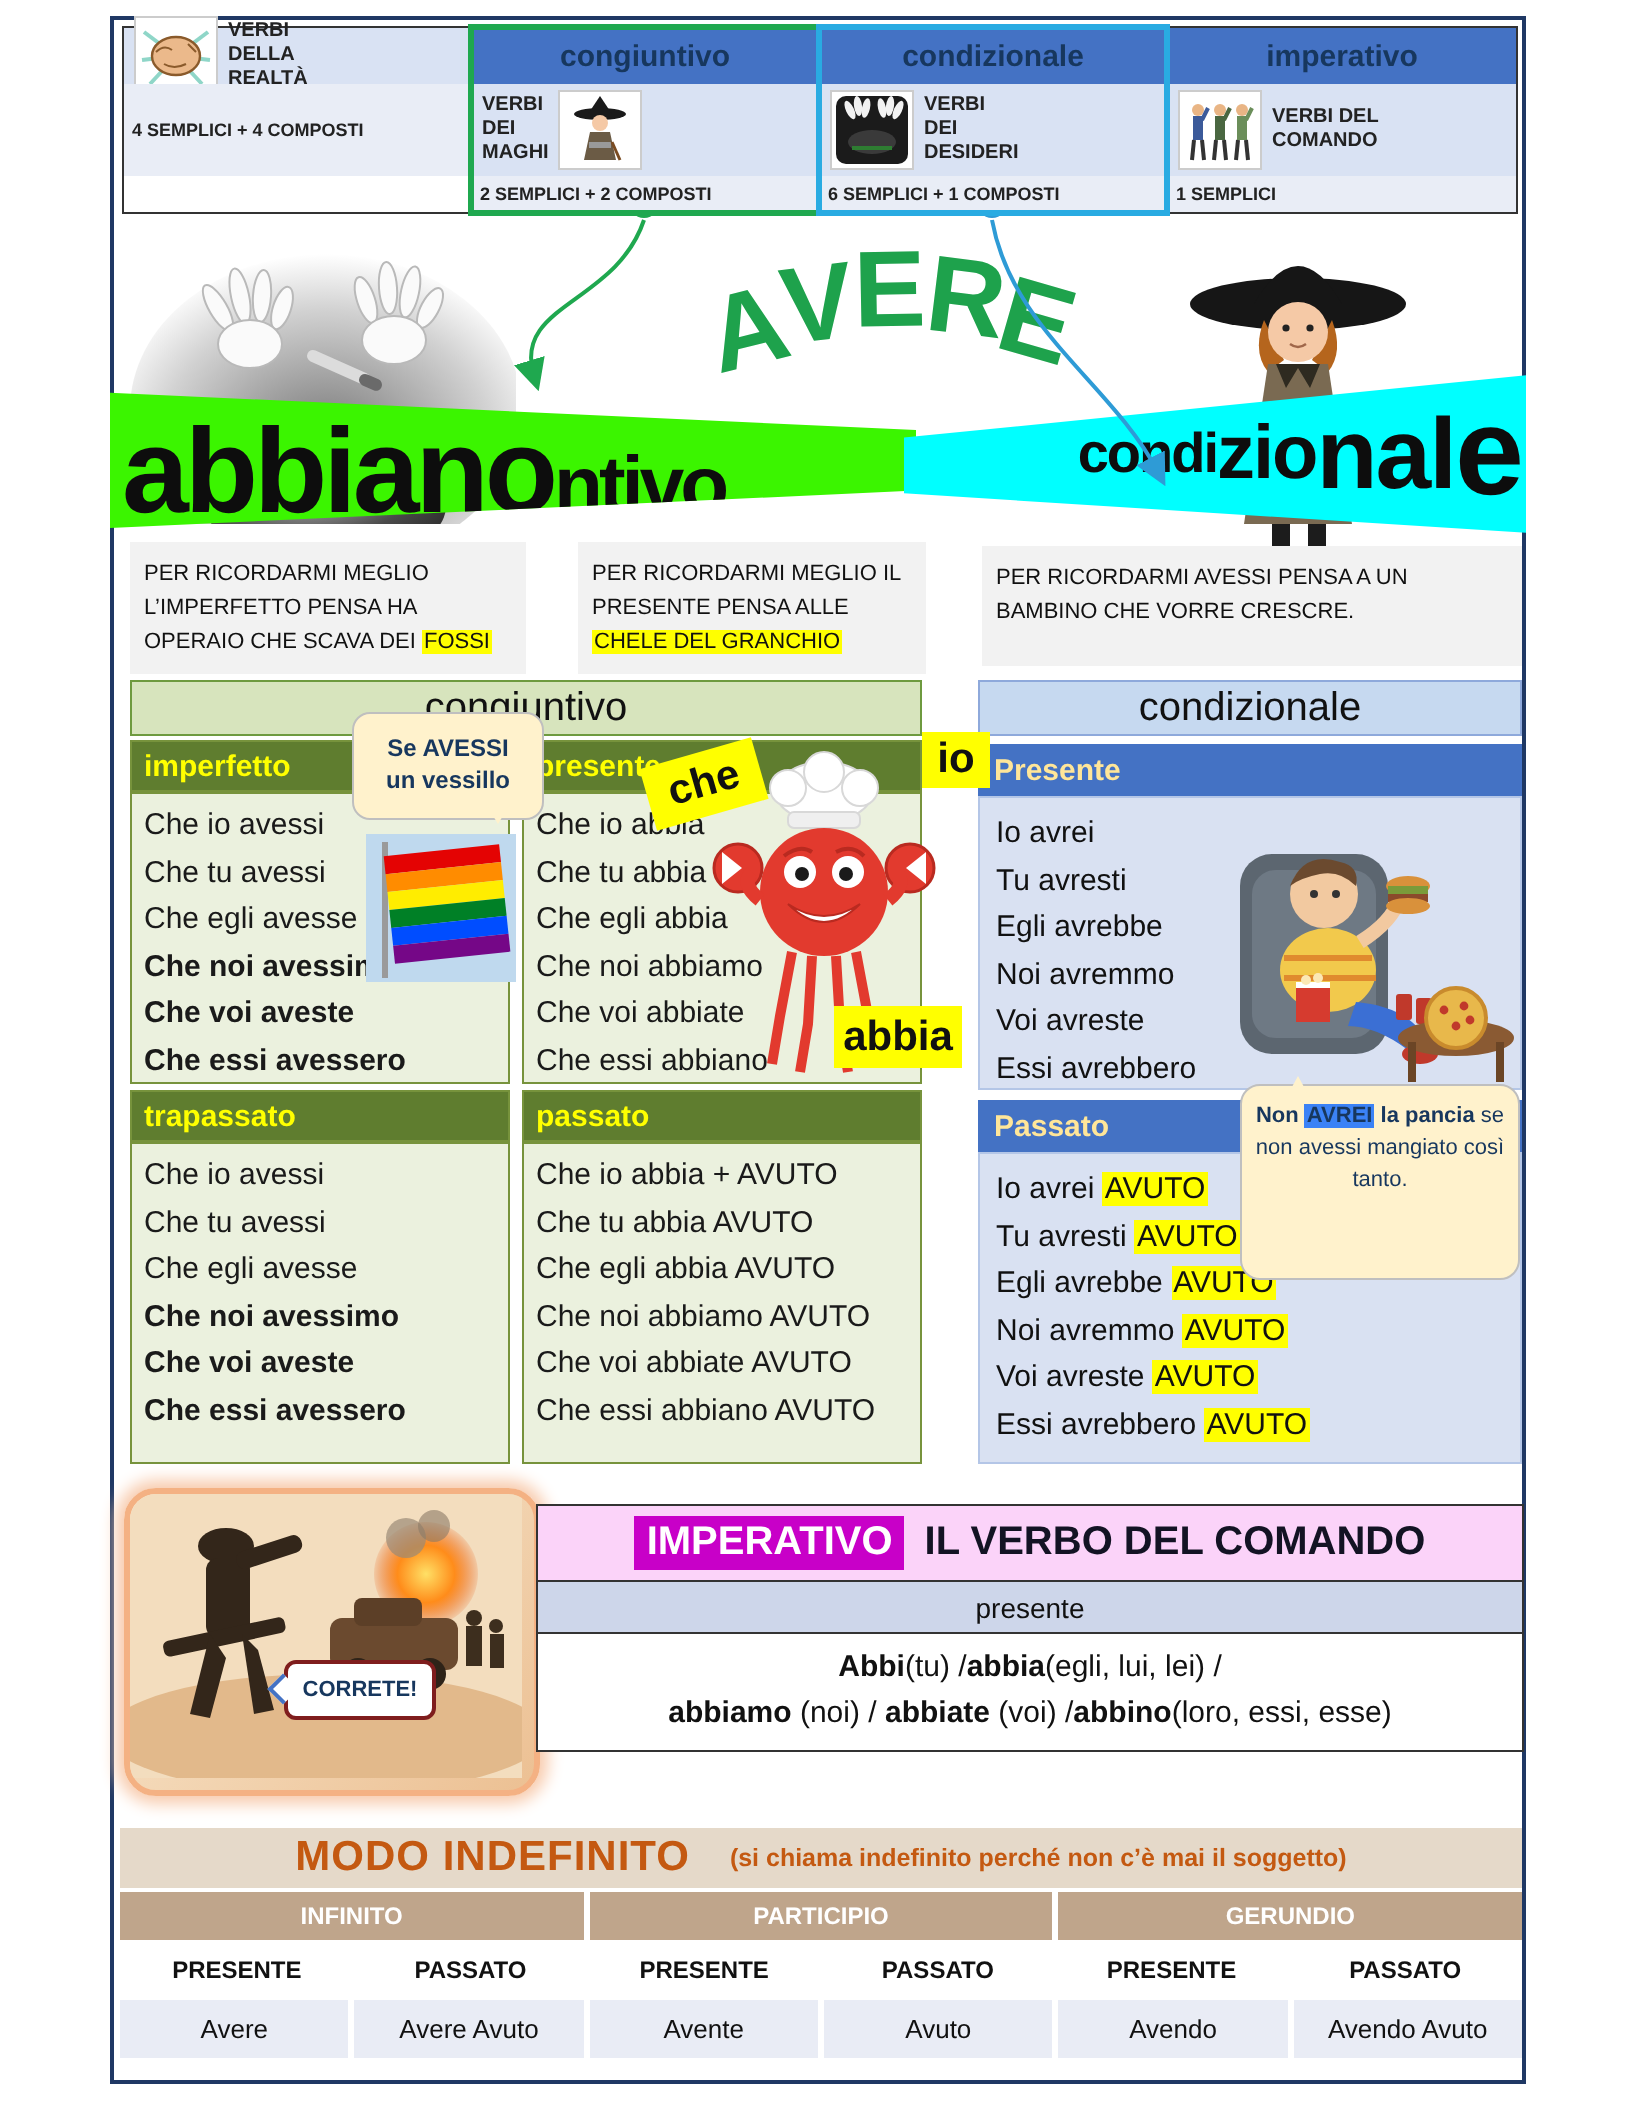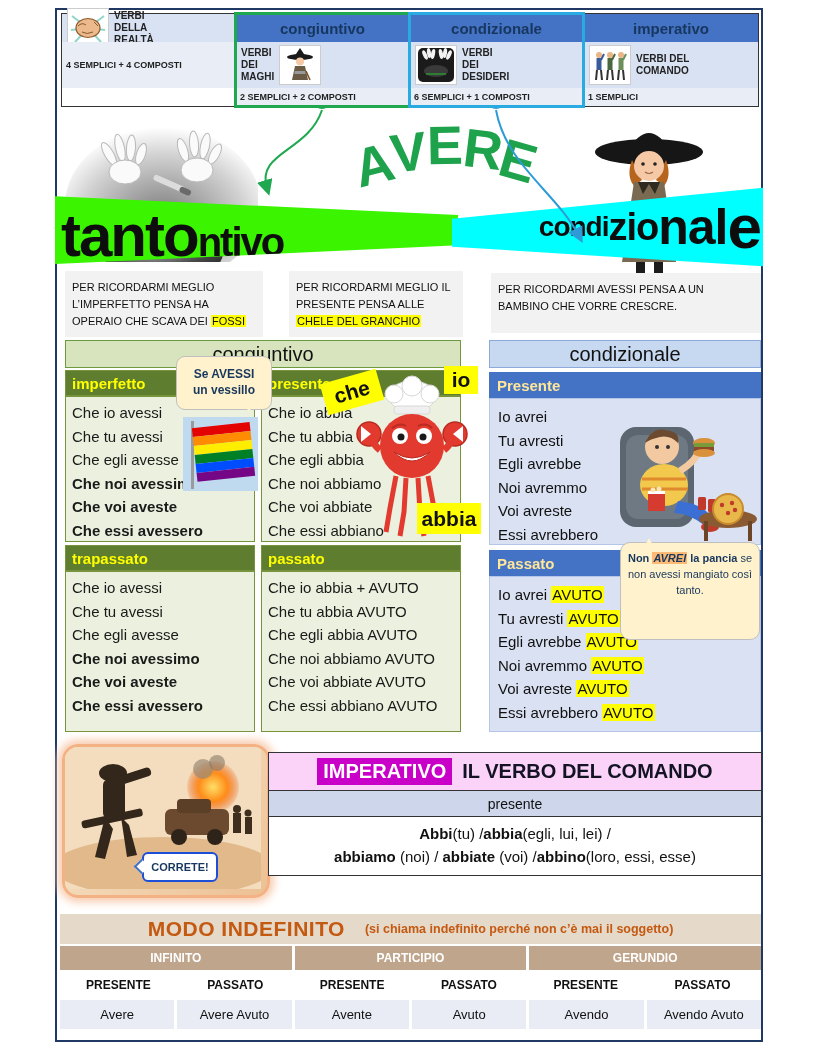--- a/index.html
+++ b/index.html
@@ -58,40 +58,40 @@
   .h1{top:30px;height:26px;} .c1{top:56px;height:146px;}
   .h2{top:205px;height:26px;} .c2{top:231px;height:161px;}
 
   .bubble1{left:176px;top:356px;width:94px;height:52px;background:#FFF2CC;border:1px solid #BFBFBF;border-radius:9px;z-index:6;
     display:flex;align-items:center;justify-content:center;text-align:center;font-size:12px;font-weight:700;color:#17375E;white-space:pre-line;line-height:1.3;}
   .bubble1:after{content:"";position:absolute;bottom:-9px;right:16px;border:6px solid transparent;border-top:10px solid #FFF2CC;}
   .flag{left:183px;top:417px;width:75px;height:74px;z-index:5;}
   .crab{left:352px;top:372px;width:120px;height:170px;z-index:5;}
   .sticky{background:#FFFF00;color:#111;font-weight:600;z-index:7;display:flex;align-items:center;justify-content:center;}
   .sticky-che{left:323px;top:376px;width:58px;height:32px;font-size:21px;transform:rotate(-16deg);}
-  .sticky-io{left:444px;top:366px;width:34px;height:28px;font-size:21px;}
+  .sticky-io{left:461px;top:366px;width:34px;height:28px;font-size:21px;}
   .sticky-abbia{left:417px;top:503px;width:64px;height:31px;font-size:21px;}
 
   
   .cond{left:489px;top:340px;width:272px;height:392px;z-index:4;}
   .cond-title{position:absolute;left:0;top:0;width:100%;height:28px;background:#C6D9F0;border:1px solid #8EA9DB;box-sizing:border-box;display:flex;align-items:center;justify-content:center;font-size:20px;color:#111;}
   .cond .bar{position:absolute;left:0;width:100%;height:26px;background:#4472C4;color:#FFE699;font-weight:700;font-size:15px;display:flex;align-items:center;padding-left:8px;box-sizing:border-box;}
   .bar-pres{top:32px;} .bar-pass{top:210px;}
   .cond .body{position:absolute;left:0;width:100%;background:#D9E1F2;border:1px solid #B4C6E7;box-sizing:border-box;padding:6px 8px;font-size:15px;color:#111;line-height:23.5px;}
   .body-pres{top:58px;height:147px;} .body-pass{top:236px;height:156px;}
   .boy{left:612px;top:405px;width:146px;height:138px;z-index:5;}
   .bubble2{left:620px;top:542px;width:140px;height:98px;background:#FFF2CC;border:1px solid #BFBFBF;border-radius:10px;z-index:6;
     padding:8px 6px;box-sizing:border-box;text-align:center;font-size:11px;color:#17375E;line-height:1.45;}
   .bubble2:before{content:"";position:absolute;top:-11px;left:22px;border:6px solid transparent;border-bottom:11px solid #FFF2CC;}
   .bubble2 .bld{font-weight:800;}
-  .hl-c{background:#fdba74;padding:0 1px;font-weight:800;font-style:italic;}
+  .hl-c{background:#3b82f6;padding:0 1px;font-weight:800;}
 
   
   .soldier-card{left:62px;top:744px;width:202px;height:148px;border-radius:16px;border:3px solid #F4B183;box-shadow:0 0 8px 4px #F8CBAD;overflow:hidden;z-index:4;background:linear-gradient(135deg,#F9EAD2,#ECC093);}
-  .correte{left:142px;top:852px;width:72px;height:26px;background:#fff;border:2px solid #1d4ed8;border-radius:6px;z-index:6;display:flex;align-items:center;justify-content:center;font-size:11px;font-weight:800;color:#17375E;}
+  .correte{left:142px;top:830px;width:72px;height:26px;background:#fff;border:2px solid #7f1d1d;border-radius:6px;z-index:6;display:flex;align-items:center;justify-content:center;font-size:11px;font-weight:800;color:#17375E;}
   .correte:before{content:"";position:absolute;left:-8px;top:7px;width:9px;height:9px;background:#fff;border-left:2px solid #4472C4;border-bottom:2px solid #4472C4;transform:rotate(45deg);}
   .imp-table{left:268px;top:752px;width:494px;height:124px;border:1.5px solid #333;box-sizing:border-box;z-index:4;background:#fff;}
   .imp-r1{height:38px;background:#FBD3F9;border-bottom:1.5px solid #333;display:flex;align-items:center;justify-content:center;gap:10px;box-sizing:border-box;}
   .imp-badge{background:#C800C8;color:#fff;font-size:20px;font-weight:800;padding:2px 6px;}
   .imp-title{font-size:20px;font-weight:800;color:#131324;}
   .imp-r2{height:26px;background:#CDD6EA;border-bottom:1.5px solid #333;display:flex;align-items:center;justify-content:center;font-size:14px;color:#111;box-sizing:border-box;}
   .imp-r3{height:56px;display:flex;flex-direction:column;align-items:center;justify-content:center;font-size:15px;color:#111;line-height:1.55;}
   .imp-r3 .b{font-weight:800;}
 
   
@@ -285,21 +285,21 @@
           <path d="M0,0 L8,4 L0,8 Z" fill="#2E9BD6"></path>
         </marker>
     </defs>
     <circle cx="322" cy="101" r="8" fill="#1FA84F"></circle>
     <circle cx="496" cy="101" r="8" fill="#2E9BD6"></circle>
     <path d="M322,110 C308,152 256,152 267,188" stroke="#1FA84F" stroke-width="2" fill="none" marker-end="url(#ah-g)"></path>
     <path d="M496,110 C506,165 556,192 579,236" stroke="#2E9BD6" stroke-width="2" fill="none" marker-end="url(#ah-b)"></path>
   </svg>
 
   <div class="abs banner-green">
-    <div class="txt"><span class="bg-big">tanto</span><span class="bg-small">ntivo</span></div>
+    <div class="txt"><span class="bg-big">abbiano</span><span class="bg-small">ntivo</span></div>
   </div>
   <div class="abs banner-cyan">
     <span class="bc-1">condi</span>
       <span class="bc-2">zio</span>
       <span class="bc-3">nal</span>
       <span class="bc-4">e</span>
   </div>
 
   <div class="abs memo memo1"><span>PER RICORDARMI MEGLIO L’IMPERFETTO PENSA HA OPERAIO CHE SCAVA DEI </span><span class="hl-y">FOSSI</span></div>
   <div class="abs memo memo2"><span>PER RICORDARMI MEGLIO IL PRESENTE PENSA ALLE </span><span class="hl-y">CHELE DEL GRANCHIO</span></div>

